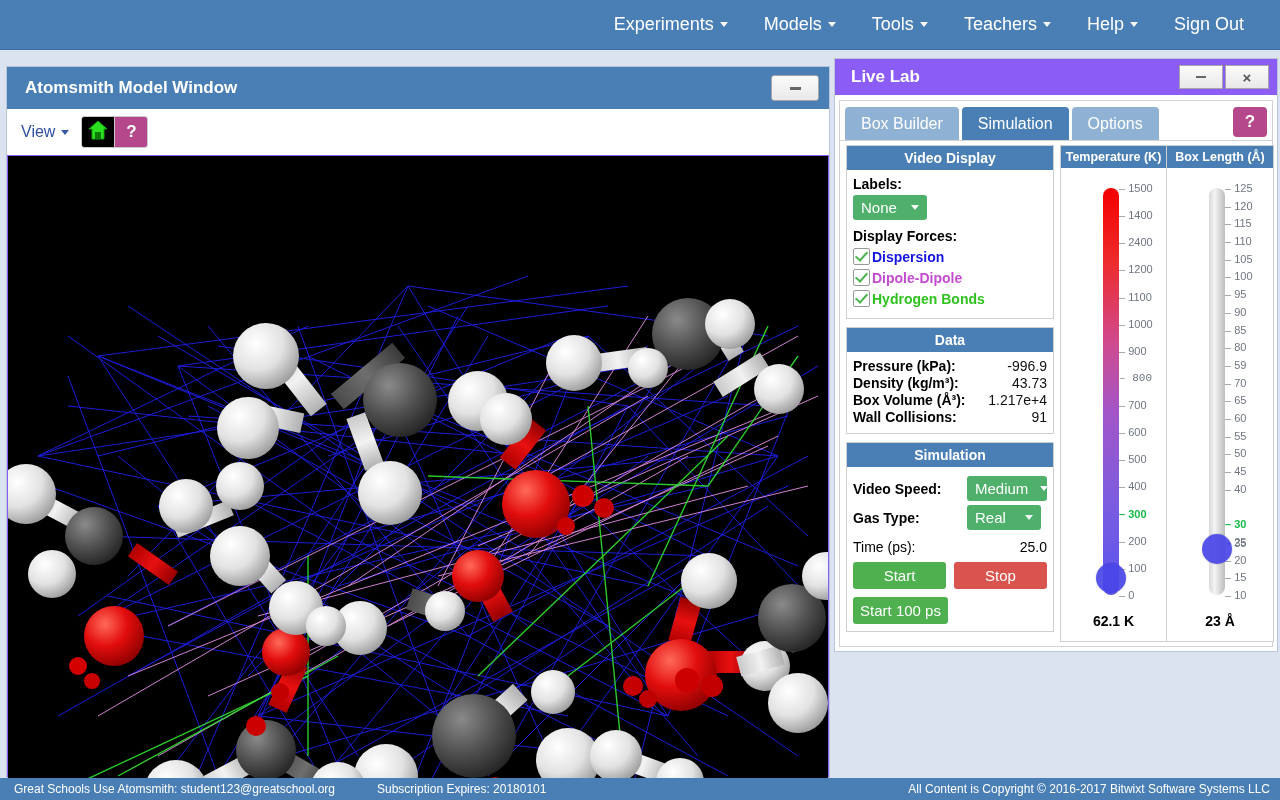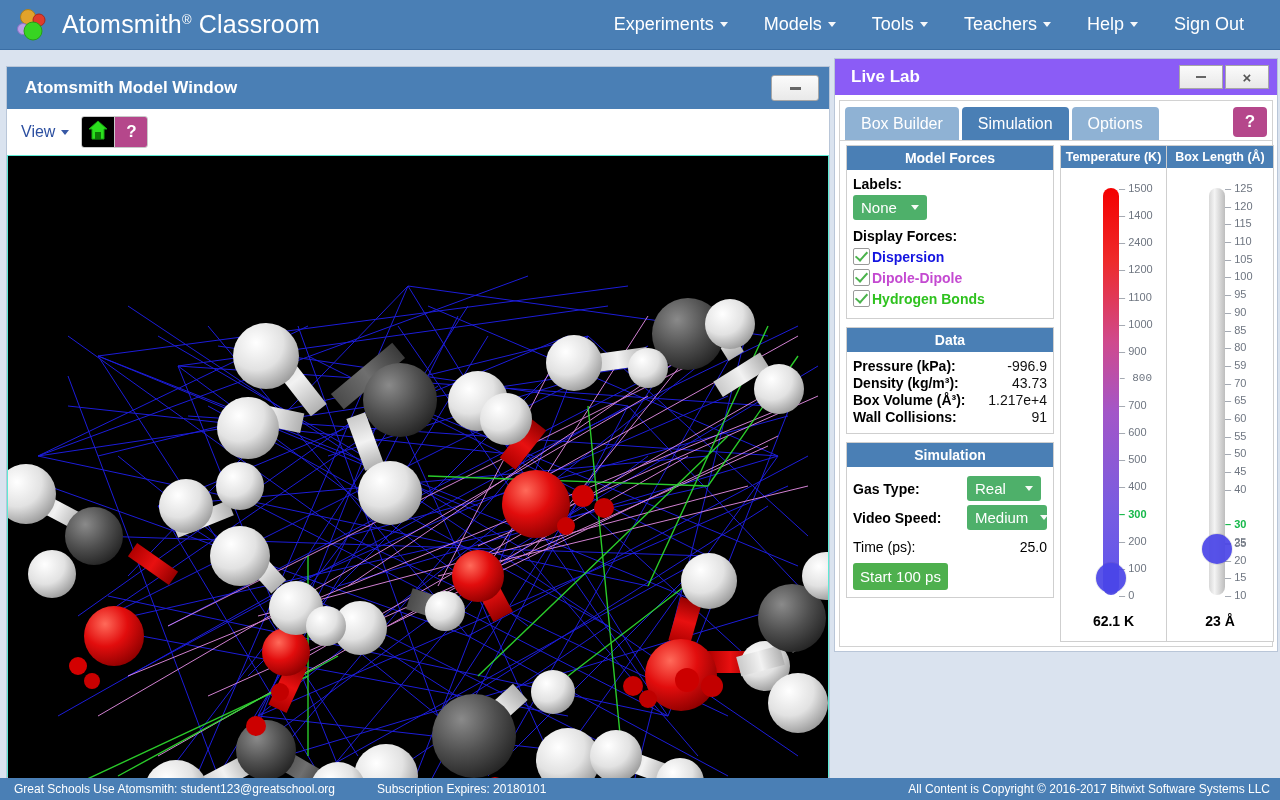--- a/index.html
+++ b/index.html
@@ -33,21 +33,21 @@
     display:flex;align-items:center;gap:6px;cursor:pointer;
   }
   .caret{
     width:0;height:0;border-left:4px solid transparent;border-right:4px solid transparent;
     border-top:5px solid #ffffff;display:inline-block;opacity:.95;
   }
 
   
   .modelwin{
     position:absolute;left:6px;top:66px;width:824px;height:712px;
-    background:#5eead4;
+    background:#8b5cf6;
     border:1px solid #b9c6d8;
     box-sizing:border-box;
   }
   .mw-titlebar{
     height:42px;background:#4a7fb5;
     display:flex;align-items:center;
     padding:0 10px 0 18px;box-sizing:border-box;
   }
   .mw-title{color:#fff;font-size:17px;font-weight:bold;}
   .btn-minimize{
@@ -215,33 +215,20 @@
   .footer .f-left{margin-left:4px;}
   .footer .f-mid{margin-left:42px;}
   .footer .f-right{margin-left:auto;}
 </style>
 </head>
 <body>
 
 <div class="app">
 
   <div class="topnav">
-    <div class="brand">
-      <div class="brand-logo">
-        <svg width="38" height="38" viewBox="0 0 38 38">
-          <circle cx="14" cy="11" r="7.5" fill="#e2a32b" stroke="#b07f18" stroke-width="1"></circle>
-          <circle cx="25" cy="14" r="6" fill="#e03b2b" stroke="#a8281c" stroke-width="1"></circle>
-          <circle cx="9" cy="23" r="5.5" fill="#b9a0e8" stroke="#8d73c6" stroke-width="1"></circle>
-          <circle cx="19" cy="25" r="9" fill="#37d422" stroke="#25a014" stroke-width="1"></circle>
-        </svg>
-      </div>
-      <div class="brand-title">
-        <span>Atomsmith</span><sup>®</sup><span> Classroom</span>
-      </div>
-    </div>
     <div class="navitems">
       <div class="navitem">
         <span>Experiments</span>
         <span class="caret"></span>
       </div>
       <div class="navitem">
         <span>Models</span>
         <span class="caret"></span>
       </div>
       <div class="navitem">
@@ -504,21 +491,21 @@
       <div class="tab-help">
         <span>?</span>
       </div>
     </div>
 
     <div class="ll-body">
 
       <div class="ll-left">
 
         <div class="card">
-          <div class="card-head">Model Forces</div>
+          <div class="card-head">Video Display</div>
           <div class="card-body">
             <span class="lbl">Labels:</span>
             <div class="select">
               <span>None</span>
               <span class="caret"></span>
             </div>
             <span class="lbl" style="margin-top:8px">Display Forces:</span>
 
             <div class="chkrow">
               <span class="chkbox"></span>
@@ -554,36 +541,40 @@
               <span class="k">Wall Collisions:</span>
               <span class="v">91</span>
             </div>
           </div>
         </div>
 
         <div class="card">
           <div class="card-head">Simulation</div>
           <div class="card-body">
             <div class="simrow">
+              <span class="k">Video Speed:</span>
+              <span class="select">
+                <span>Medium</span>
+                <span class="caret"></span>
+              </span>
+            </div>
+            <div class="simrow">
               <span class="k">Gas Type:</span>
               <span class="select">
                 <span>Real</span>
                 <span class="caret"></span>
               </span>
             </div>
-            <div class="simrow">
-              <span class="k">Video Speed:</span>
-              <span class="select">
-                <span>Medium</span>
-                <span class="caret"></span>
-              </span>
-            </div>
             <div class="timerow">
               <span class="k">Time (ps):</span>
               <span class="v">25.0</span>
+            </div>
+            <div class="btnrow">
+              <div class="abtn green">Start</div>
+              <div class="abtn red">Stop</div>
             </div>
             <div class="abtn green wide">Start 100 ps</div>
           </div>
         </div>
 
       </div>
 
       <div class="ll-right">
 
         <div class="slidercard">

